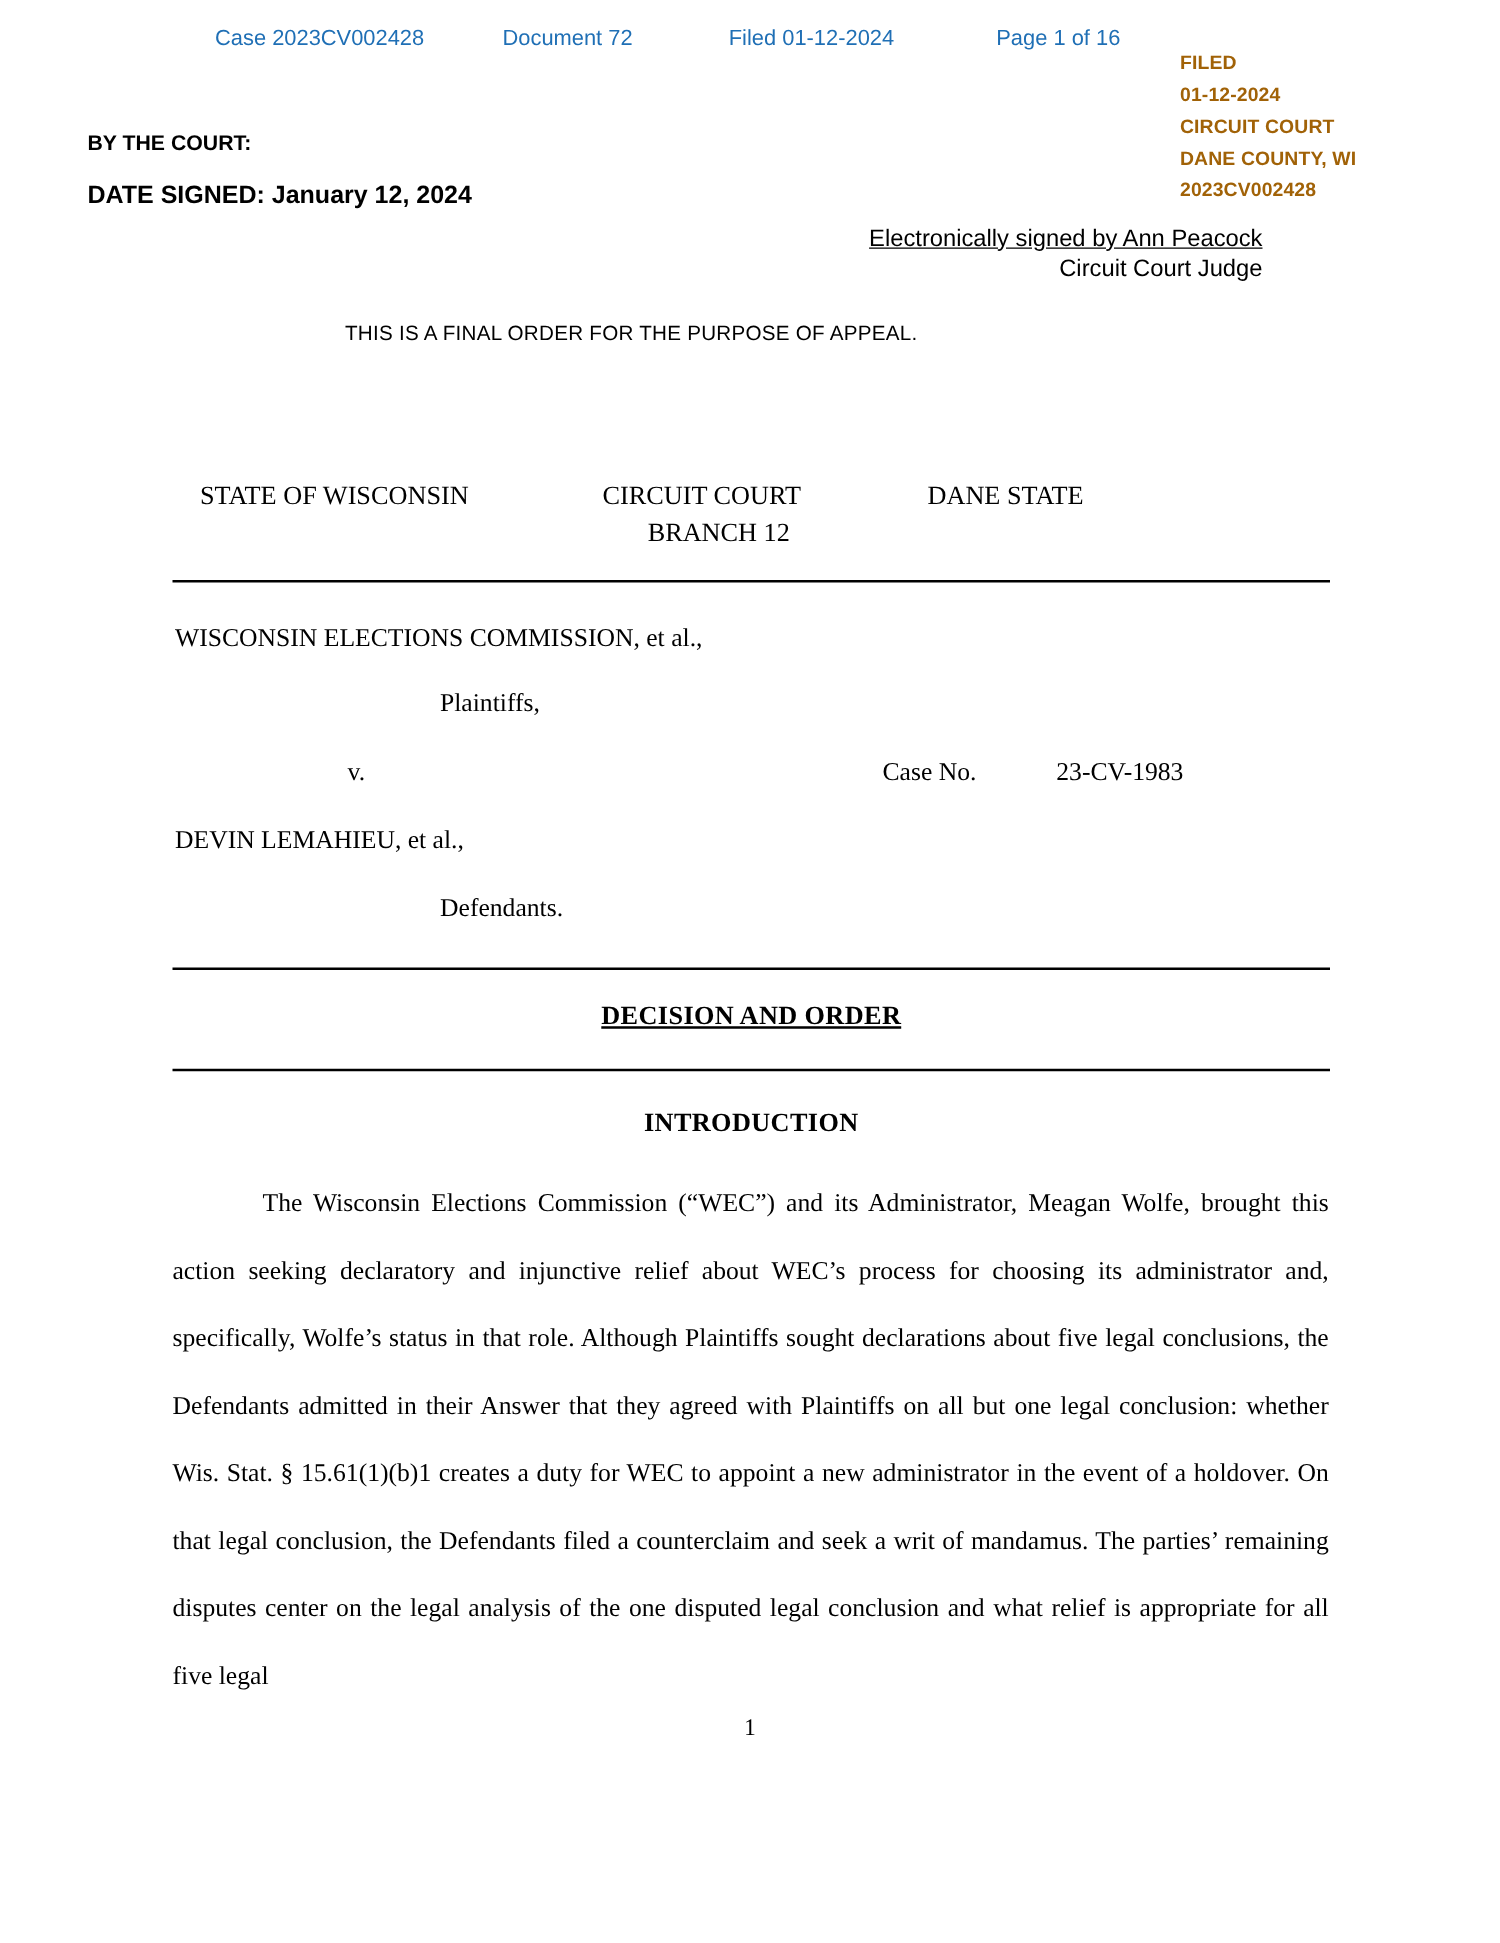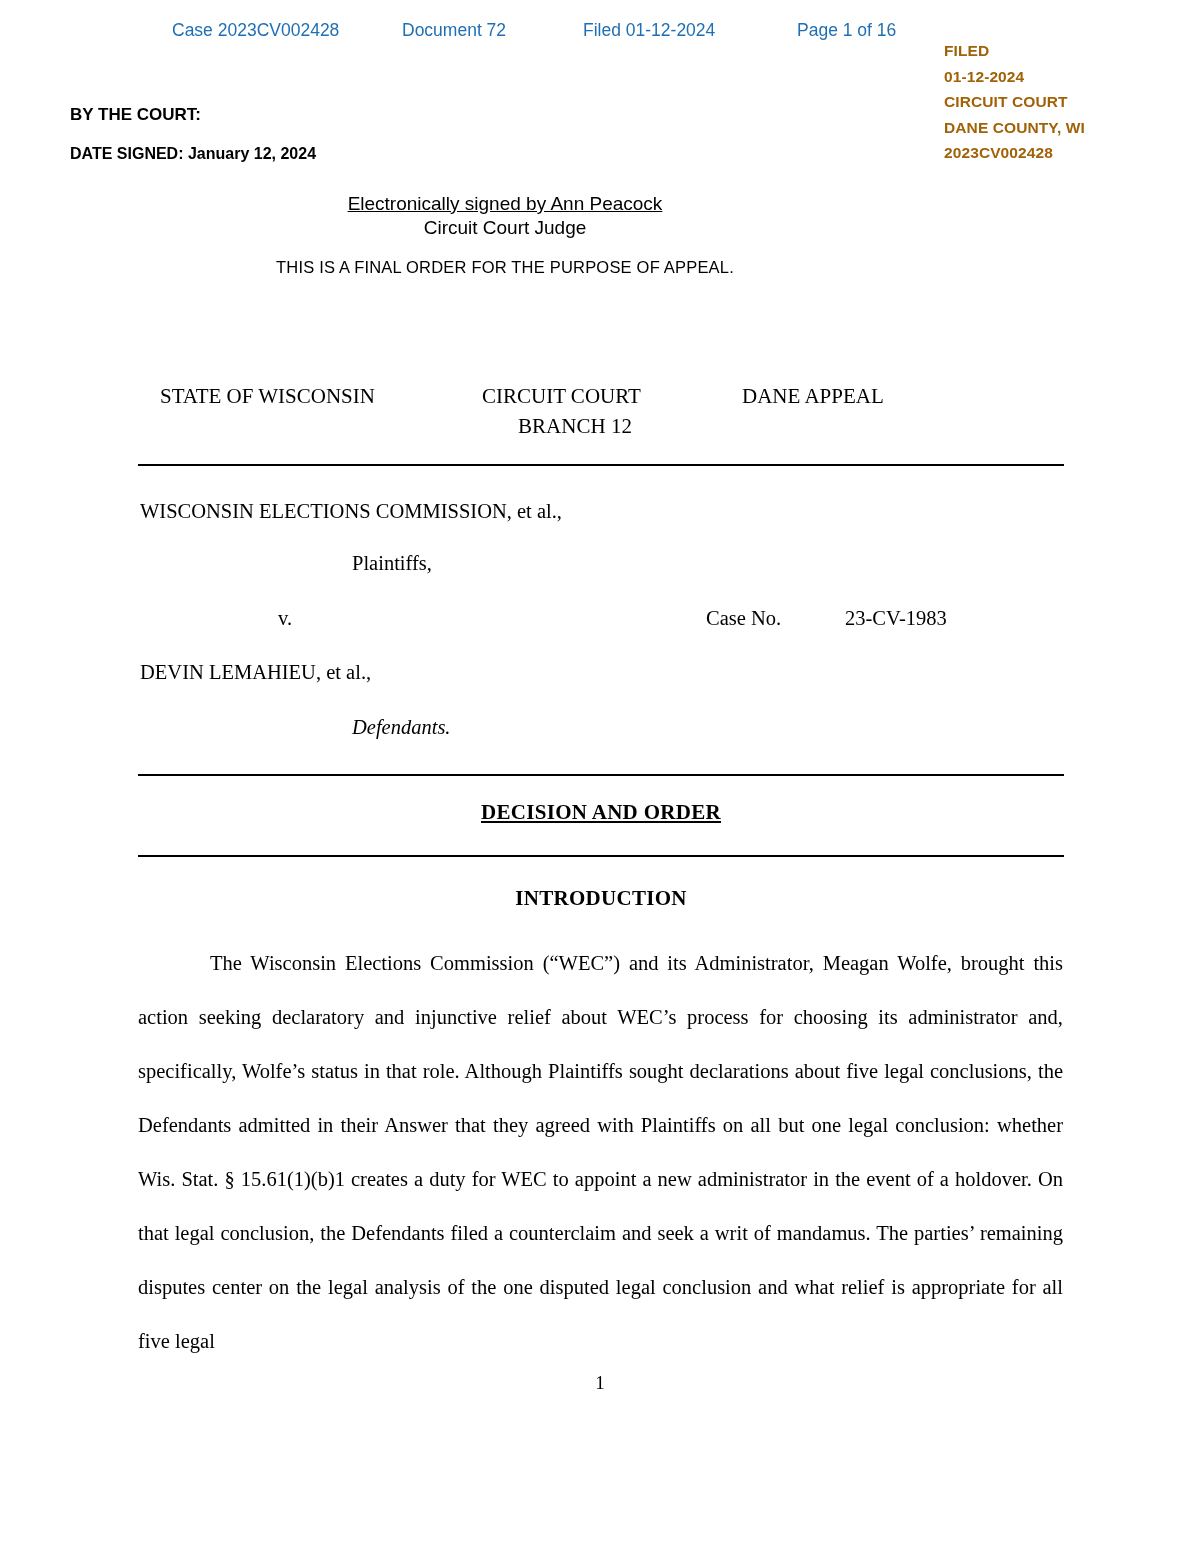--- a/index.html
+++ b/index.html
@@ -56,31 +56,31 @@
     left: 70px;
     font-family: "Liberation Sans", sans-serif;
     font-size: 17px;
     font-weight: bold;
   }
   .date-signed {
     position: absolute;
     top: 145px;
     left: 70px;
     font-family: "Liberation Sans", sans-serif;
-    font-size: 16px;
+    font-size: 20px;
     font-weight: bold;
   }
   .date-signed .label { font-weight: bold; }
 
   .esign-wrap {
     position: absolute;
-    top: 192px;
+    top: 180px;
     left: 0;
     width: 1010px;
-    text-align: center;
+    text-align: right;
     font-family: "Liberation Sans", sans-serif;
   }
   .esign-name {
     font-size: 19px;
     text-decoration: underline;
     line-height: 24px;
   }
   .esign-title {
     font-size: 19px;
     line-height: 24px;
@@ -129,21 +129,21 @@
   .party {
     position: absolute;
     font-size: 20.5px;
   }
   .plaintiff-name { top: 500px; left: 140px; }
   .plaintiff-lbl  { top: 552px; left: 352px; text-align: right; }
   .v-lbl          { top: 607px; left: 278px; }
   .case-no-lbl    { top: 607px; left: 706px; }
   .case-no-val    { top: 607px; left: 845px; }
   .defendant-name { top: 661px; left: 140px; }
-  .defendant-lbl  { top: 716px; left: 352px; font-style: italic; }
+  .defendant-lbl  { top: 716px; left: 352px; }
 
   .doc-title {
     position: absolute;
     top: 800px;
     left: 138px;
     width: 926px;
     text-align: center;
     font-size: 21px;
     font-weight: bold;
     letter-spacing: 0.3px;
@@ -209,21 +209,21 @@
 
 <div class="esign-wrap">
   <div class="esign-name">Electronically signed by Ann Peacock</div>
   <div class="esign-title">Circuit Court Judge</div>
 </div>
 <div class="final-order">THIS IS A FINAL ORDER FOR THE PURPOSE OF APPEAL.</div>
 
 <div class="caption-row">
   <span class="c-state">STATE OF WISCONSIN</span>
   <span class="c-court">CIRCUIT COURT</span>
-  <span class="c-county">DANE APPEAL</span>
+  <span class="c-county">DANE STATE</span>
 </div>
 <div class="branch">BRANCH 12</div>
 
 <div class="rule rule-1"></div>
 
 <div class="party plaintiff-name">WISCONSIN ELECTIONS COMMISSION, et al.,</div>
 <div class="party plaintiff-lbl">Plaintiffs,</div>
 <div class="party v-lbl">v.</div>
 <div class="party case-no-lbl">Case No.</div>
 <div class="party case-no-val">23-CV-1983</div>

